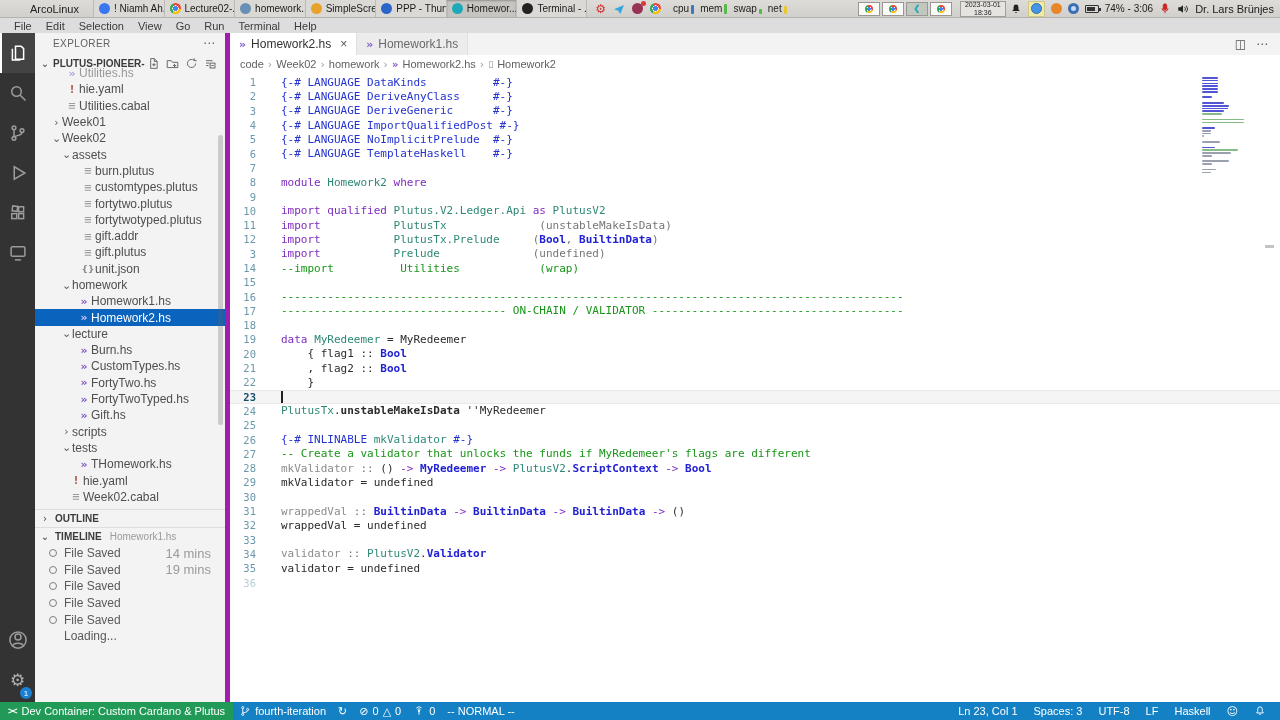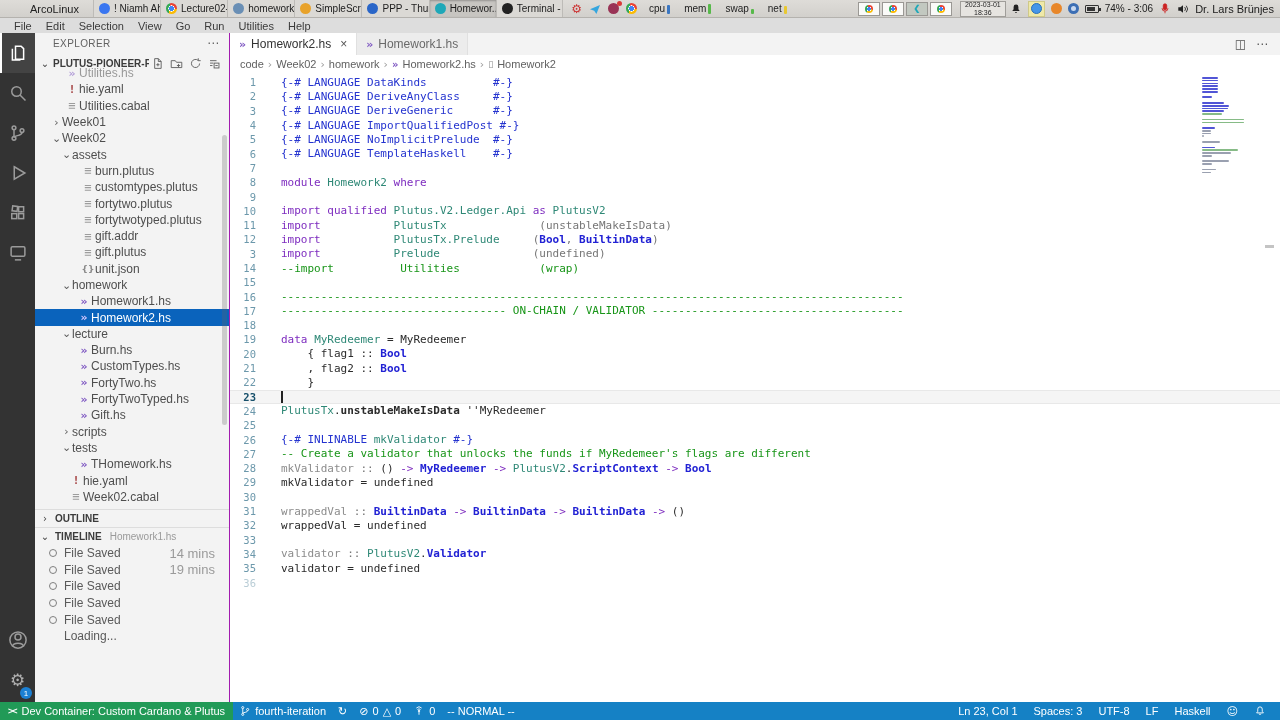--- a/index.html
+++ b/index.html
@@ -14,21 +14,21 @@
   .win-list{display:flex;height:100%;flex:1 1 auto;min-width:0;}
   .win-btn{flex:0 1 94px;min-width:0;display:flex;align-items:center;gap:4px;padding:0 5px;height:100%;
     border-left:1px solid #bdbbb7;background:#dbd9d5;overflow:hidden;white-space:nowrap;}
   .win-btn.active{background:#c7c5c1;box-shadow:inset 0 1px 2px rgba(0,0,0,.25);}
   .win-btn:last-child{border-right:1px solid #bdbbb7;}
   .dot{display:inline-block;width:11px;height:11px;border-radius:50%;flex:none;position:relative;}
   .chrome-ball{display:inline-block;width:11px;height:11px;border-radius:50%;flex:none;
     background:radial-gradient(circle at 50% 50%, #4285f4 0 30%, #fff 31% 40%, transparent 41%),
     conic-gradient(from -20deg,#ea4335 0 120deg,#fbbc05 120deg 235deg,#34a853 235deg 360deg);}
   .tray{display:flex;align-items:center;gap:7px;padding:0 8px;flex:none;}
-  .monitors{display:flex;align-items:center;gap:10px;padding:0 4px;flex:none;font-size:10px;color:#222;}
+  .monitors{display:flex;align-items:center;gap:2px;padding:0 4px;flex:none;font-size:10px;color:#222;}
   .mon{display:flex;align-items:flex-end;gap:2px;margin-right:4px;}
   .mon .bar{display:inline-block;width:3px;border-radius:1px;}
   .uptime{flex:none;padding:0 6px;margin-top:40px;}
   .previews{display:flex;gap:2px;flex:none;padding:0 4px;}
   .pv{width:22px;height:14px;border:1px solid #9a9894;background:#fafaf8;display:flex;align-items:center;justify-content:center;}
   .pv.active{background:#c2c8c0;}
   .pv .chrome-ball{width:8px;height:8px;}
   .clockbox{flex:none;border:1px solid #a09e9a;background:#e6e4e0;padding:0 4px;margin:0 4px;
     display:flex;flex-direction:column;justify-content:center;height:16px;}
   .clockbox span{font-size:7px;line-height:8px;text-align:center;color:#222;}
@@ -52,21 +52,21 @@
   .ab-icon svg{width:20px;height:20px;stroke:#9b9b9b;fill:none;stroke-width:1.2;}
   .ab-icon.active{background:rgba(255,255,255,.08);}
   .ab-icon.active::before{content:"";position:absolute;left:0;top:0;bottom:0;width:2px;background:#fff;}
   .ab-icon.active svg{stroke:#fff;}
   .ab-bottom{position:absolute;bottom:2px;left:0;width:35px;display:flex;flex-direction:column;align-items:center;}
   .gear-glyph{font-size:17px;color:#b0b0b0;line-height:1;font-family:"DejaVu Sans",sans-serif;}
   .badge{position:absolute;right:3px;bottom:1px;background:#1b80d4;color:#fff;font-size:8px;width:12px;height:12px;
     border-radius:50%;display:flex;align-items:center;justify-content:center;}
 
   
-  .sidebar{width:195px;background:#f3f3f3;flex:none;position:relative;border-right:1px solid #a21caf;
+  .sidebar{width:195px;background:#f3f3f3;flex:none;position:relative;border-right:5px solid #a21caf;
     display:flex;flex-direction:column;overflow:hidden;}
   .expl-header{height:20px;display:flex;align-items:center;justify-content:space-between;padding:0 10px 0 18px;flex:none;}
   .expl-title{font-size:10px;letter-spacing:.4px;color:#616161;}
   .more-dots{color:#616161;font-size:12px;font-family:"DejaVu Sans",sans-serif;}
   .section-header{height:20px;display:flex;align-items:center;padding:0 4px;flex:none;gap:2px;}
   .sec-chev{font-family:"DejaVu Sans",sans-serif;font-size:10px;color:#424242;width:12px;text-align:center;}
   .sec-title{font-size:10px;font-weight:bold;color:#3b3b3b;flex:1;overflow:hidden;white-space:nowrap;}
   .sec-icons{display:flex;gap:6px;padding-right:4px;}
   .sec-icons svg{width:13px;height:13px;stroke:#5a5a5a;fill:none;stroke-width:1.1;}
   .tree{height:444px;overflow:hidden;margin-top:-8px;flex:none;position:relative;}
@@ -239,21 +239,21 @@
   </div>
 
   <div class="vscode">
     <div class="menubar">
         <span class="menu-item">File</span>
         <span class="menu-item">Edit</span>
         <span class="menu-item">Selection</span>
         <span class="menu-item">View</span>
         <span class="menu-item">Go</span>
         <span class="menu-item">Run</span>
-        <span class="menu-item">Utilities</span>
+        <span class="menu-item">Terminal</span>
         <span class="menu-item">Help</span>
       </div>
     <div class="main">
 
       <div class="activitybar">
         <div class="ab-icon active">
           <svg viewBox="0 0 16 16">
               <path d="M6 2.5h4.5l2 2v8.5H6z"></path>
               <path d="M3.5 4.5v9H10"></path>
             </svg>

